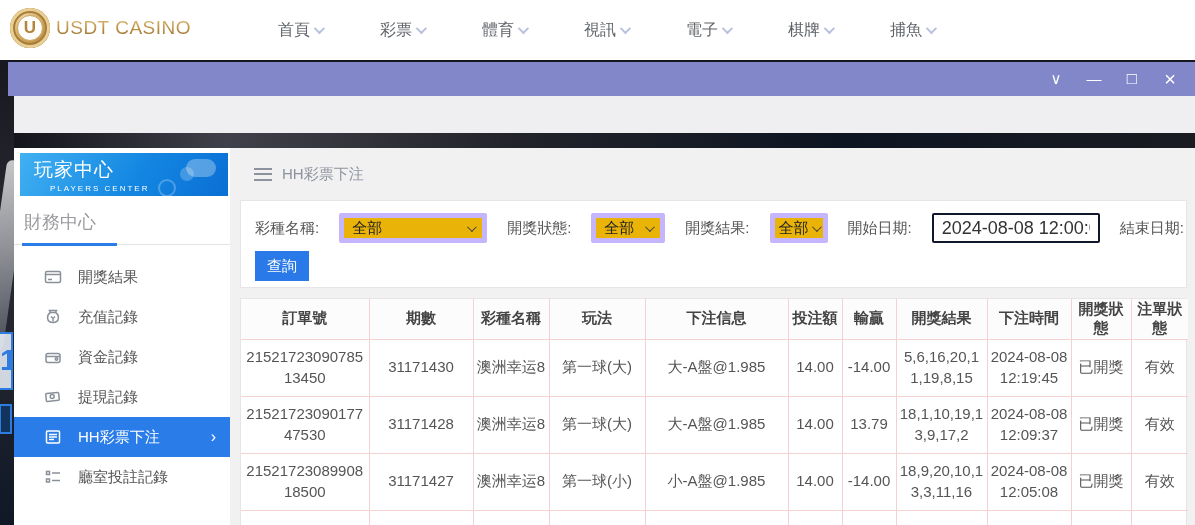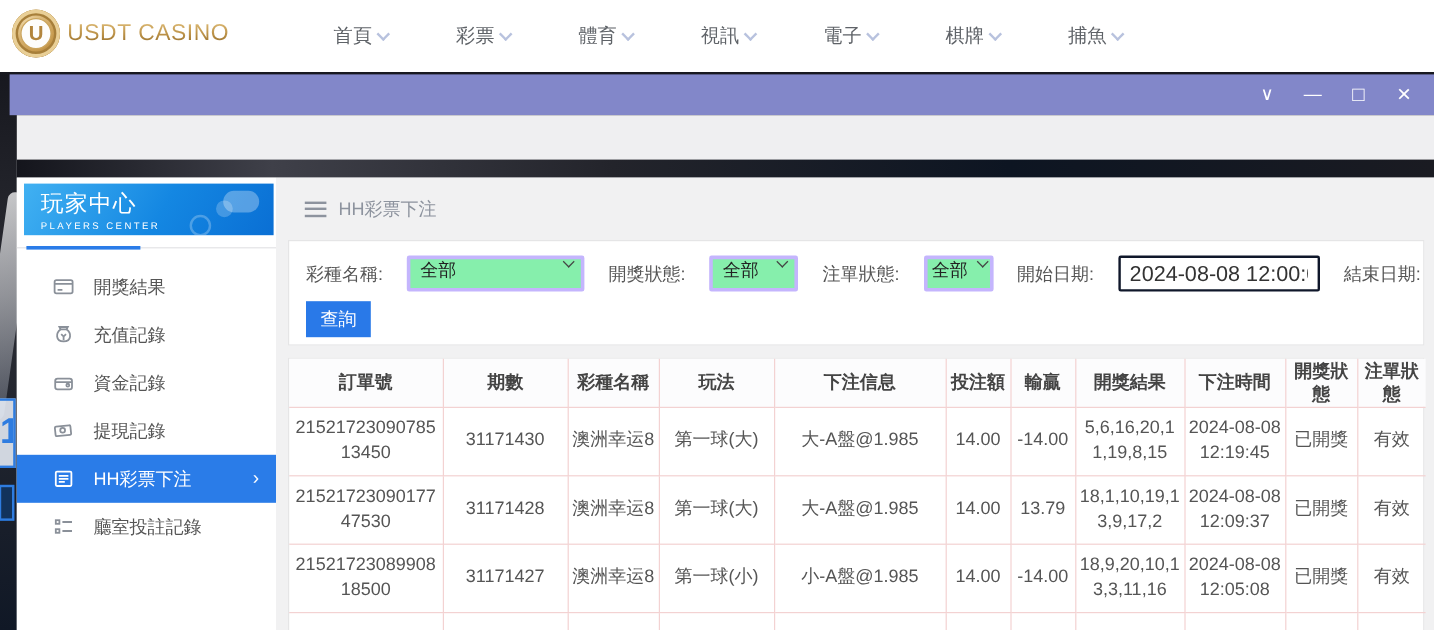--- a/index.html
+++ b/index.html
@@ -35,21 +35,21 @@
   .modal-body{position:absolute;left:14px;top:96px;width:1181px;height:429px;background:#efeff1;z-index:4;}
   .dark-strip{position:absolute;left:0;top:37px;width:100%;height:15px;
      background:linear-gradient(90deg,#14151c 0%,#3f4049 18%,#23242b 42%,#0d1522 70%,#1a1b22 100%);}
   .app{position:absolute;left:0;top:52px;width:100%;height:377px;display:flex;}
 
   
   .sidebar{width:216px;background:#fff;flex:none;position:relative;}
   .sb-header{margin:5px 2px 0 6px;height:43px;background:linear-gradient(120deg,#41b1f2 0%,#1487e2 55%,#0a6fd4 100%);
      color:#fff;padding:4px 0 0 14px;position:relative;overflow:hidden;cursor:pointer;}
   .sb-title{font-size:19px;letter-spacing:1px;}
-  .sb-sub{font-size:8px;letter-spacing:2px;margin-top:1px;}
+  .sb-sub{font-size:8px;letter-spacing:2px;margin-top:1px;margin-left:16px;}
   .sb-deco1{position:absolute;right:12px;top:6px;width:30px;height:18px;border-radius:9px;background:rgba(255,255,255,.30);}
   .sb-deco2{position:absolute;right:34px;top:14px;width:14px;height:14px;border-radius:50%;background:rgba(255,255,255,.22);}
   .sb-deco3{position:absolute;right:52px;top:26px;width:18px;height:18px;border-radius:50%;border:2px solid rgba(255,255,255,.25);}
   .sb-section{padding:14px 0 0 10px;font-size:18px;color:#9a9b9e;}
   .sb-underline-wrap{margin-top:9px;border-bottom:1px solid #e3e3e5;position:relative;height:2px;}
   .sb-underline{position:absolute;left:8px;top:0;width:95px;height:3px;background:#2a7ce8;}
   .menu{margin-top:12px;}
   .menu-item{height:40px;display:flex;align-items:center;padding-left:30px;gap:16px;font-size:15px;color:#555;cursor:pointer;position:relative;}
   .menu-item .micon{width:18px;height:18px;flex:none;display:flex;align-items:center;justify-content:center;}
   .menu-item .micon svg{stroke:#8a9099;}
@@ -60,21 +60,21 @@
   
   .content{flex:1;background:#f1f1f2;overflow:hidden;}
   .breadcrumb{height:52px;display:flex;align-items:center;padding-left:24px;gap:10px;}
   .hamburger{width:18px;height:13px;border-top:2px solid #8d939e;border-bottom:2px solid #8d939e;position:relative;cursor:pointer;}
   .hamburger::after{content:"";position:absolute;left:0;top:3.5px;width:100%;height:2px;background:#8d939e;}
   .bc-text{font-size:15px;color:#8d939e;}
   .card{background:#fff;border:1px solid #e5e5e6;margin:0 8px 0 10px;}
   .filter-card{height:88px;padding:12px 0 0 14px;}
   .filter-row{display:flex;align-items:center;gap:20px;height:30px;flex-wrap:nowrap;}
   .f-label{font-size:15px;color:#555;flex:none;}
-  .sel{height:30px;border:3px solid #c4b5fd;border-radius:2px;background:#86efac;display:flex;align-items:flex-start;
+  .sel{height:30px;border:5px solid #c4b5fd;border-radius:2px;background:#eab308;display:flex;align-items:center;
        justify-content:space-between;padding:0 8px;font-size:15px;color:#222;cursor:pointer;flex:none;}
   .sel .chev2{width:7px;height:7px;border-right:1.8px solid #444;border-bottom:1.8px solid #444;transform:rotate(45deg) translateY(-2px);margin-left:8px;}
   .dateinput{height:30px;border:2px solid #0f172a;border-radius:2px;background:#fff;font-size:18px;color:#333;padding:0 8px;width:168px;flex:none;}
   .btn-row{margin-top:8px;}
   .btn-primary{width:54px;height:30px;background:#2979e8;color:#fff;border:none;border-radius:0;font-size:15px;cursor:pointer;}
 
   .table-card{margin-top:10px;height:280px;padding:0;}
   table.data{border-collapse:collapse;width:100%;table-layout:fixed;}
   table.data th{height:40px;font-size:15px;color:#444;font-weight:bold;background:#fcfcfd;
       border-right:1px solid #f3d2d2;border-bottom:1px solid #f3d2d2;text-align:center;padding:0 2px;}
@@ -145,20 +145,21 @@
     <div class="app">
 
       <div class="sidebar">
         <div class="sb-header">
           <div class="sb-title">玩家中心</div>
           <div class="sb-sub">PLAYERS CENTER</div>
           <div class="sb-deco1"></div>
           <div class="sb-deco2"></div>
           <div class="sb-deco3"></div>
         </div>
+        <div class="sb-section">財務中心</div>
         <div class="sb-underline-wrap">
           <div class="sb-underline"></div>
         </div>
         <div class="menu">
             <div class="menu-item">
               <span class="micon">
                 <svg width="18" height="18" viewBox="0 0 18 18" fill="none" stroke-width="1.5">
                   <rect x="1.5" y="3.5" width="15" height="11" rx="1.5"></rect>
                   <line x1="4" y1="11.5" x2="8" y2="11.5"></line>
                   <line x1="1.5" y1="6.5" x2="16.5" y2="6.5"></line>
@@ -232,21 +233,21 @@
             <span class="f-label">彩種名稱:</span>
             <div class="sel" style="width:148px;">
               <span>全部</span>
               <span class="chev2"></span>
             </div>
             <span class="f-label">開獎狀態:</span>
             <div class="sel" style="width:74px;">
               <span>全部</span>
               <span class="chev2"></span>
             </div>
-            <span class="f-label">注單狀態:</span>
+            <span class="f-label">開獎結果:</span>
             <div class="sel" style="width:58px;padding:0 4px;">
               <span>全部</span>
               <span class="chev2" style="margin-left:3px;"></span>
             </div>
             <span class="f-label">開始日期:</span>
             <input class="dateinput" value="2024-08-08 12:00:00" style="">
             <span class="f-label">結束日期:</span>
             <input class="dateinput" value="2024-08-09 12:00:00" style="">
           </div>
           <div class="btn-row">

